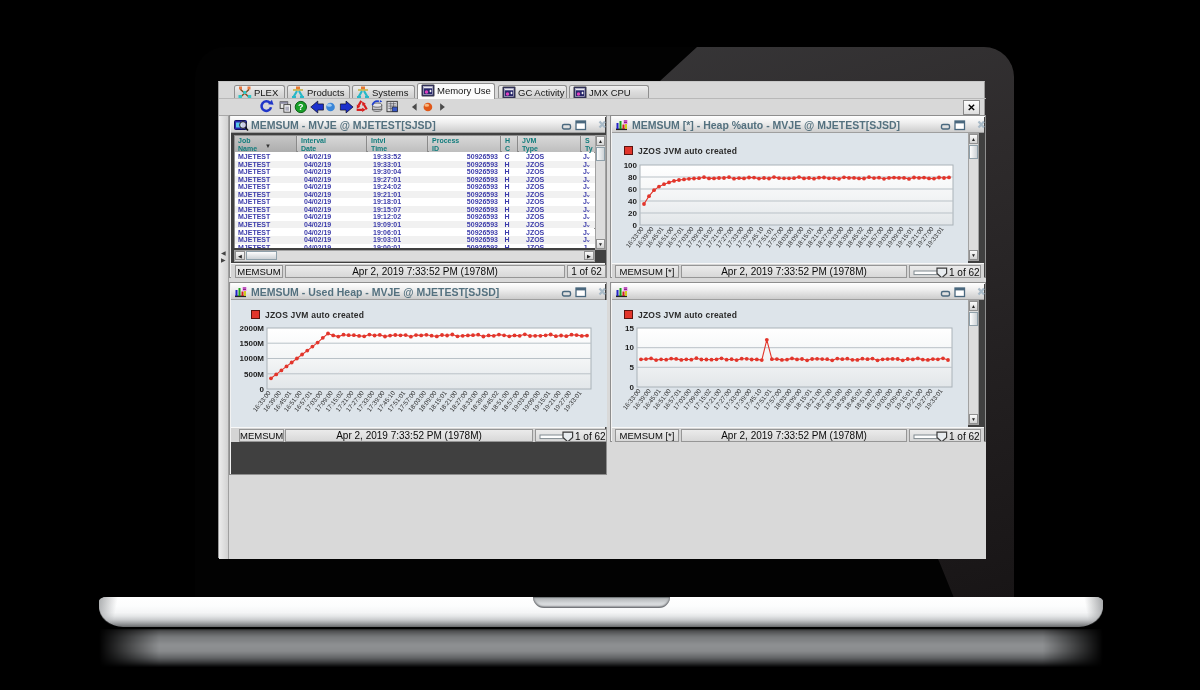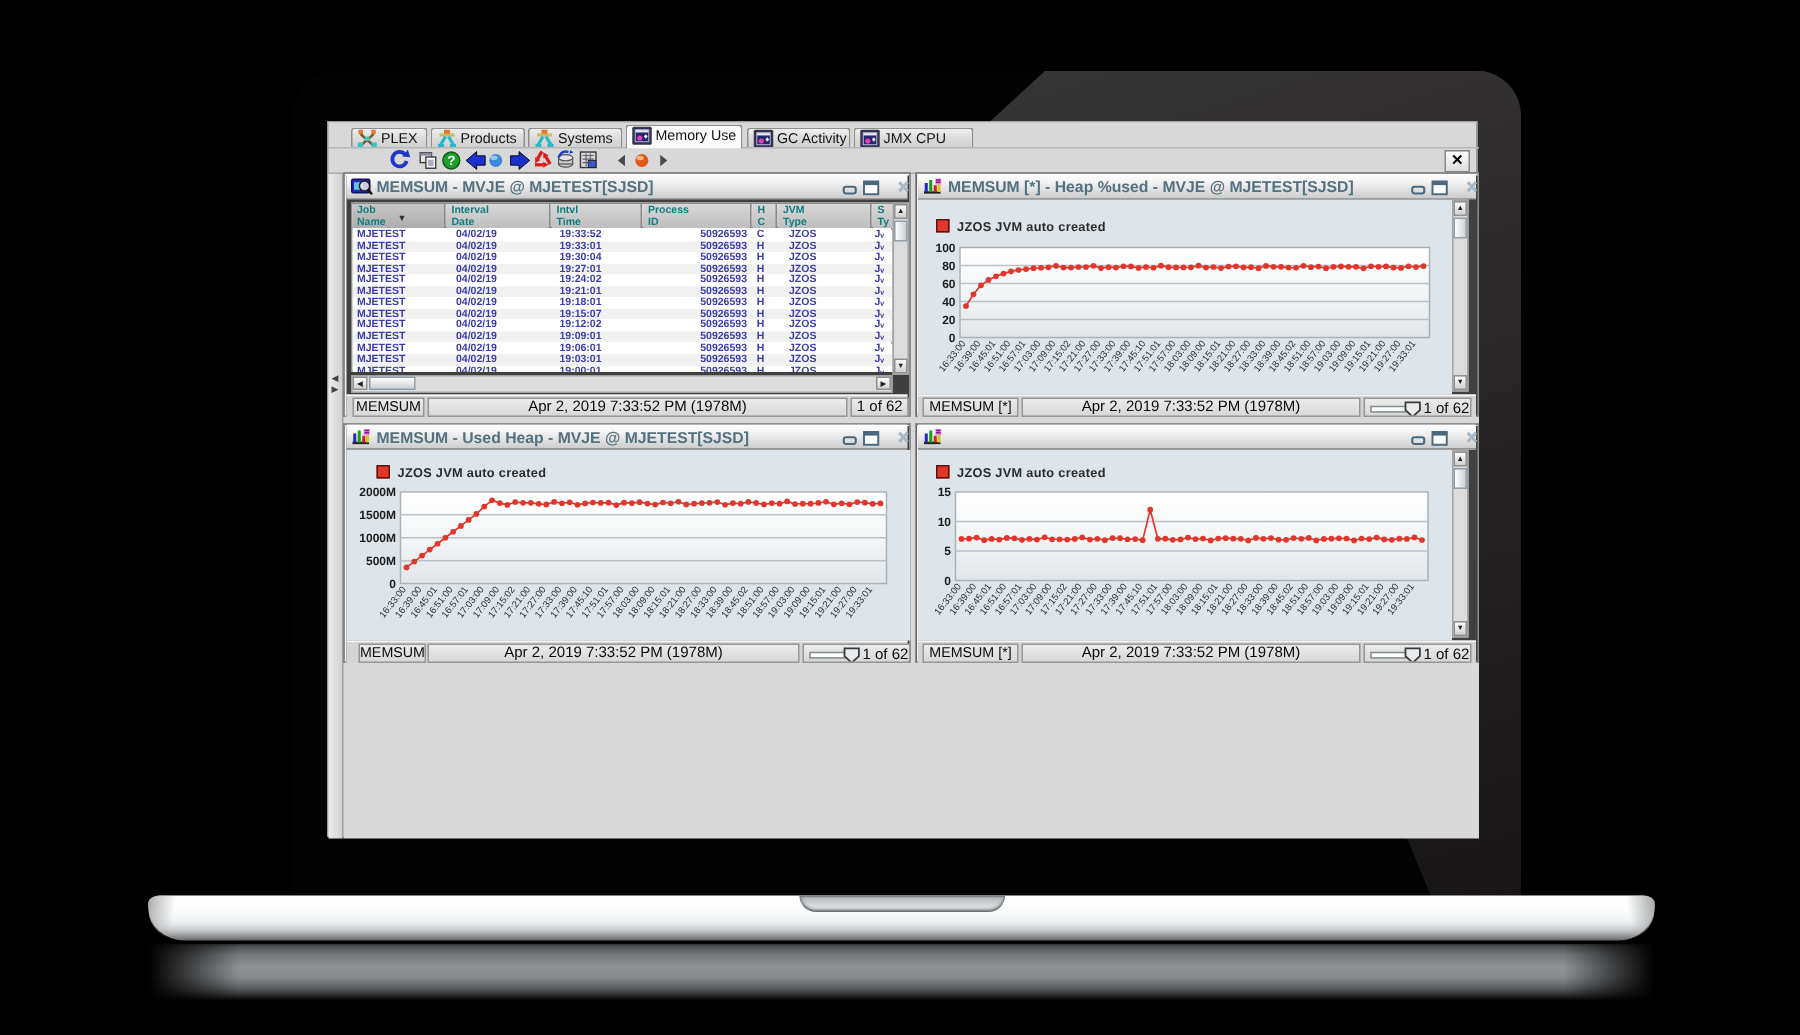--- a/index.html
+++ b/index.html
@@ -307,21 +307,21 @@
 <div class="ptitle">
         <span class="picon"><svg width="14" height="13" viewBox="0 0 14 13">
 <rect x="1" y="9.5" width="11" height="1.6" fill="#222"></rect>
 <rect x="1.5" y="4" width="2" height="6" fill="#2323c8"></rect>
 <rect x="4.5" y="2" width="2" height="8" fill="#18a018"></rect>
 <rect x="7.5" y="5.5" width="2" height="4.5" fill="#d42020"></rect>
 <rect x="10" y="3" width="2" height="7" fill="#cccc22"></rect>
 <rect x="8.5" y="1" width="4" height="4" fill="#e8e"></rect>
 <path d="M9 2 l3 0 m-3 1.5 l3 0" stroke="#801880" stroke-width="0.9"></path>
 </svg></span>
-        <span class="ptxt">MEMSUM [*] - Heap %used - MVJE @ MJETEST[SJSD]</span>
+        <span class="ptxt">MEMSUM [*] - Heap %auto - MVJE @ MJETEST[SJSD]</span>
         <svg style="position:absolute;left:328px;top:3px" width="50" height="12" viewBox="0 0 50 12">
 <rect x="1.5" y="5.5" width="8" height="4.5" rx="1.5" fill="none" stroke="#4a687e" stroke-width="1.4"></rect>
 <rect x="15" y="2" width="9.5" height="8.5" fill="#fff" stroke="#4a687e" stroke-width="1.3"></rect>
           <rect x="15" y="2" width="9.5" height="2.4" fill="#4a687e"></rect>
 <path d="M38.5 2.5 L44 8.5 M44 2.5 L38.5 8.5" stroke="#a8bac7" stroke-width="2.2"></path>
 </svg>
       </div>
 <div style="position:absolute;left:1px;top:17px;width:356px;height:130px;background:#dde4ea;overflow:hidden">
         <svg width="356" height="130" viewBox="0 0 356 130" style="position:absolute;left:0;top:0">
           <defs>
@@ -450,21 +450,21 @@
         <div class="sbox" style="left:69px;width:226px;font-size:10px">Apr 2, 2019 7:33:52 PM (1978M)</div>
         <div class="sbox" style="left:297px;width:72px">
           <svg width="72" height="13" viewBox="0 0 72 13" style="position:absolute;left:0;top:0">
 <rect x="4" y="5" width="26" height="3.6" fill="#fdfdfd" stroke="#808a90" stroke-width="1"></rect>
 <path d="M27 2.2 h9.6 v5.2 l-4.8 4.4 l-4.8 -4.4 z" fill="#e8ecef" stroke="#3a3a3a" stroke-width="1.2"></path>
 </svg>
           <span style="position:absolute;left:39px;top:1px;font-size:10px">1 of 62</span>
         </div>
       </div>
 </div>
-<div class="panel" style="left:10px;top:200px;width:378px;height:160px">
+<div class="panel" style="left:10px;top:200px;width:378px;height:193px">
 <div class="ptitle">
         <span class="picon"><svg width="14" height="13" viewBox="0 0 14 13">
 <rect x="1" y="9.5" width="11" height="1.6" fill="#222"></rect>
 <rect x="1.5" y="4" width="2" height="6" fill="#2323c8"></rect>
 <rect x="4.5" y="2" width="2" height="8" fill="#18a018"></rect>
 <rect x="7.5" y="5.5" width="2" height="4.5" fill="#d42020"></rect>
 <rect x="10" y="3" width="2" height="7" fill="#cccc22"></rect>
 <rect x="8.5" y="1" width="4" height="4" fill="#e8e"></rect>
 <path d="M9 2 l3 0 m-3 1.5 l3 0" stroke="#801880" stroke-width="0.9"></path>
 </svg></span>

